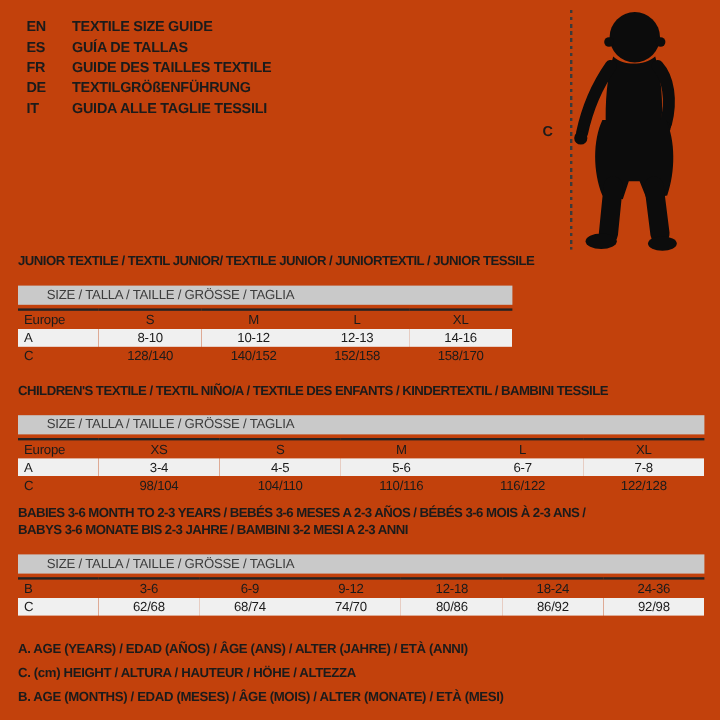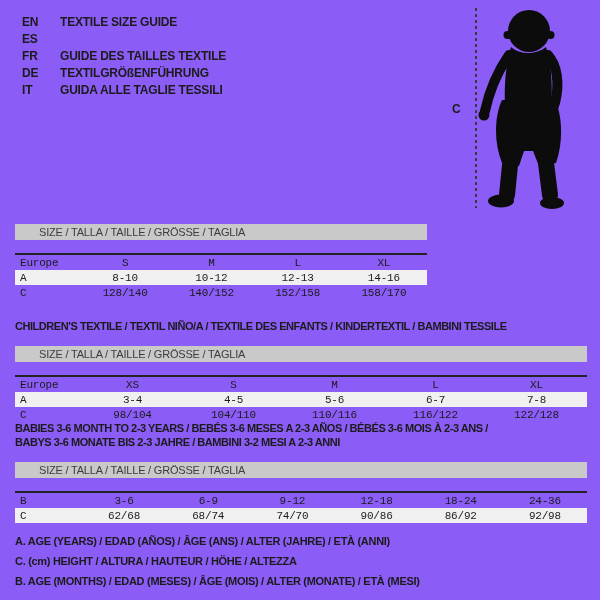--- a/index.html
+++ b/index.html
@@ -1,55 +1,56 @@
 <!DOCTYPE html>
 <html><head>
 <meta charset="utf-8">
 <style>
   html,body{margin:0;padding:0;background:#ffffff;}
-  .page{position:relative;width:600px;height:600px;background:#8b5cf6;overflow:hidden;
+  .page{position:relative;width:600px;height:600px;background:#c2410c;overflow:hidden;
         font-family:"Liberation Sans",sans-serif;color:#1b1b1b;}
 
   
   .lang{position:absolute;left:22px;top:14px;}
   .lang-row{display:flex;line-height:17px;font-size:12px;font-weight:bold;letter-spacing:-0.2px;}
   .lang-code{width:38px;}
 
   
   .dashline{position:absolute;left:475px;top:8px;width:2px;height:200px;
             background-image:repeating-linear-gradient(to bottom,#3a3a3a 0 3px,transparent 3px 6px);}
   .c-label{position:absolute;left:452px;top:102px;font-size:12px;font-weight:bold;}
   .baby{position:absolute;left:478px;top:5px;}
 
   
   .tblsec{position:absolute;left:15px;width:580px;}
   .ttitle{font-size:11px;font-weight:bold;line-height:14px;letter-spacing:-0.45px;white-space:nowrap;}
   .band{margin-top:13px;height:16px;line-height:16px;background:#c9c9c9;color:#3c3c3c;
         font-size:11px;padding-left:24px;letter-spacing:-0.2px;box-sizing:border-box;white-space:nowrap;overflow:hidden;}
-  table{border-collapse:collapse;table-layout:fixed;margin-top:13px;border-top:2px solid #232323;font-family:Liberation Mono, monospace;}
+  table{border-collapse:collapse;table-layout:fixed;margin-top:3px;border-top:2px solid #232323;}
   td{height:15px;font-size:11px;text-align:center;letter-spacing:-0.2px;white-space:nowrap;overflow:hidden;padding:0;}
   td:first-child{text-align:left;padding-left:5px;width:62px;}
   tr.stripe{background:#f0f0f0;}
 
   
   .legend{position:absolute;left:15px;top:531px;}
   .legend-line{font-size:11px;font-weight:bold;line-height:20px;letter-spacing:-0.3px;white-space:nowrap;}
 </style>
 </head>
 <body>
 
 <div class="page">
 
   <div class="lang">
     <div class="lang-row">
       <span class="lang-code">EN</span>
       <span>TEXTILE SIZE GUIDE</span>
     </div>
     <div class="lang-row">
       <span class="lang-code">ES</span>
+      <span>GUÍA DE TALLAS</span>
     </div>
     <div class="lang-row">
       <span class="lang-code">FR</span>
       <span>GUIDE DES TAILLES TEXTILE</span>
     </div>
     <div class="lang-row">
       <span class="lang-code">DE</span>
       <span>TEXTILGRÖßENFÜHRUNG</span>
     </div>
     <div class="lang-row">
@@ -72,20 +73,21 @@
       <circle cx="76" cy="101" r="5"></circle>
       <path d="M24 95 C16 112 16 138 24 158 L41 161 L46 146 L55 146 L61 161 L78 158 C85 138 85 112 77 95 Z"></path>
       <path d="M33 150 L29 190" fill="none" stroke="#0c0c0c" stroke-width="16" stroke-linecap="round"></path>
       <path d="M67 150 L72 190" fill="none" stroke="#0c0c0c" stroke-width="16" stroke-linecap="round"></path>
       <ellipse cx="23" cy="196" rx="13" ry="6.5"></ellipse>
       <ellipse cx="74" cy="198" rx="12" ry="6"></ellipse>
     </g>
   </svg>
 
   <section class="tblsec" style="top:211px">
+    <div class="ttitle">JUNIOR TEXTILE / TEXTIL JUNIOR/ TEXTILE JUNIOR / JUNIORTEXTIL / JUNIOR TESSILE</div>
     <div class="band" style="width:412px">SIZE / TALLA / TAILLE / GRÖSSE / TAGLIA</div>
     <table style="width:412px">
       <tbody>
           <tr>
             <td>Europe</td>
             <td>S</td>
             <td>M</td>
             <td>L</td>
             <td>XL</td>
           </tr>
@@ -153,21 +155,21 @@
             <td>9-12</td>
             <td>12-18</td>
             <td>18-24</td>
             <td>24-36</td>
           </tr>
           <tr class="stripe">
             <td>C</td>
             <td>62/68</td>
             <td>68/74</td>
             <td>74/70</td>
-            <td>90/86</td>
+            <td>80/86</td>
             <td>86/92</td>
             <td>92/98</td>
           </tr>
         </tbody>
     </table>
   </section>
 
   <div class="legend">
     <div class="legend-line">A. AGE (YEARS) / EDAD (AÑOS) / ÂGE (ANS) / ALTER (JAHRE) / ETÀ (ANNI)</div>
     <div class="legend-line">C. (cm) HEIGHT / ALTURA / HAUTEUR / HÖHE / ALTEZZA</div>

